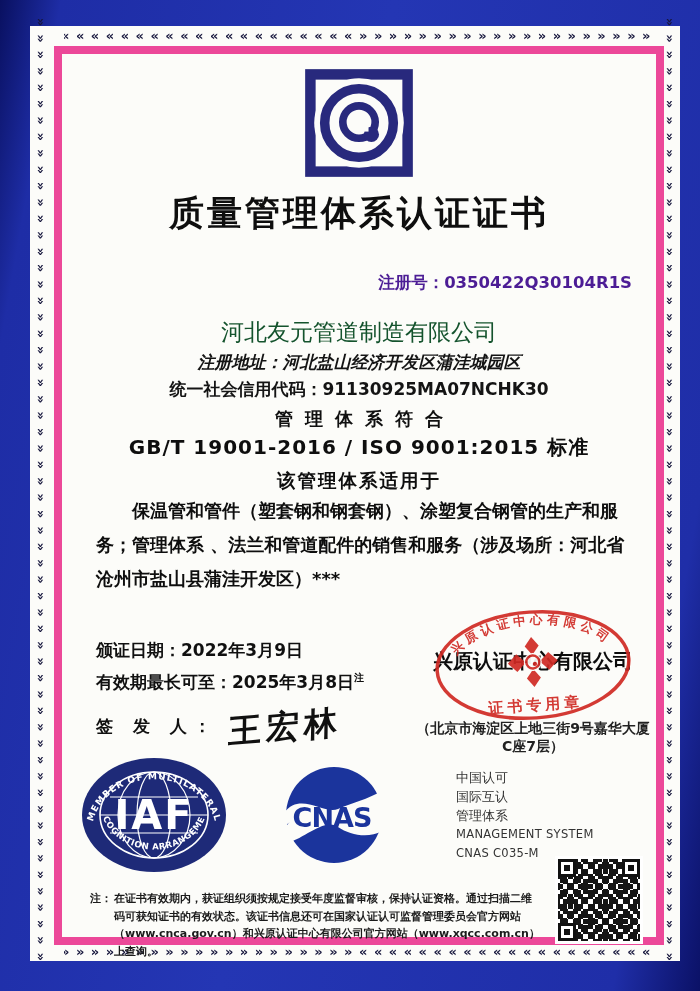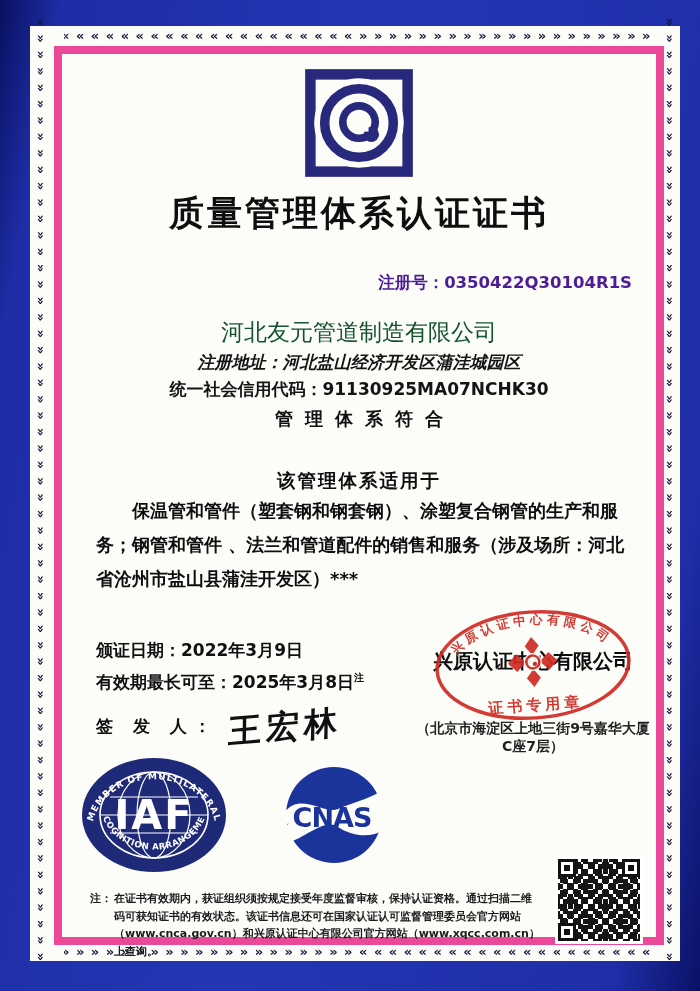--- a/index.html
+++ b/index.html
@@ -86,22 +86,23 @@
 
       <h1 class="title">质量管理体系认证证书</h1>
 
       <div class="reg-line"><span>注册号：</span><span>0350422Q30104R1S</span></div>
 
       <div class="company">河北友元管道制造有限公司</div>
       <div class="addr1">注册地址：河北盐山经济开发区蒲洼城园区</div>
       <div class="addr2">统一社会信用代码：91130925MA07NCHK30</div>
 
       <div class="conform">管理体系符合</div>
+      <div class="std">GB/T 19001-2016 / ISO 9001:2015 标准</div>
       <div class="applies">该管理体系适用于</div>
-      <p class="scope">保温管和管件（塑套钢和钢套钢）、涂塑复合钢管的生产和服务；钢管和管件 、法兰和管道配件的销售和服务（涉及场所：河北省沧州市盐山县蒲洼开发区）***</p>
+      <p class="scope">保温管和管件（塑套钢和钢套钢）、涂塑复合钢管的生产和服务；管理体系 、法兰和管道配件的销售和服务（涉及场所：河北省沧州市盐山县蒲洼开发区）***</p>
 
       <div class="issue-block">
         <div>颁证日期：2022年3月9日</div>
         <div><span>有效期最长可至：2025年3月8日</span><sup>注</sup></div>
         <div class="signer-row"><span class="signer-label">签 发 人：</span><span class="signature">王宏林</span></div>
       </div>
 
       <div class="issuer-block">
         <div class="issuer-name">兴原认证中心有限公司</div>
         <svg class="issuer-stamp" width="216" height="126" viewBox="0 0 216 126">
@@ -150,20 +151,27 @@
           </text>
         </svg>
 
         <svg class="cnas-logo" width="100" height="100" viewBox="0 0 100 100">
           <circle cx="50" cy="50" r="48" fill="#1b349c"></circle>
           <path d="M 2,62 C 14,40 34,62 50,52 C 66,42 82,40 98,30 L 98,66 C 84,74 66,70 54,62 C 40,52 18,76 2,78 Z" fill="#fcfcf9"></path>
           <path d="M 0,48 C 16,26 40,50 54,44 C 68,38 84,34 98,26 L 100,40 C 86,50 66,52 52,56 C 36,60 16,46 0,62 Z" fill="#fcfcf9"></path>
           <text x="48" y="62" text-anchor="middle" font-size="27" font-weight="bold" fill="#1b349c" letter-spacing="-1">CNAS</text>
         </svg>
 
+        <div class="accred">
+          <div>中国认可</div>
+          <div>国际互认</div>
+          <div>管理体系</div>
+          <div class="en">MANAGEMENT SYSTEM</div>
+          <div class="en">CNAS C035-M</div>
+        </div>
       </div>
 
       <div class="qr">
         <div class="finder tl"></div>
         <div class="finder tr"></div>
         <div class="finder bl"></div>
       </div>
 
       <div class="footnote">
         <span class="lbl">注：</span>

